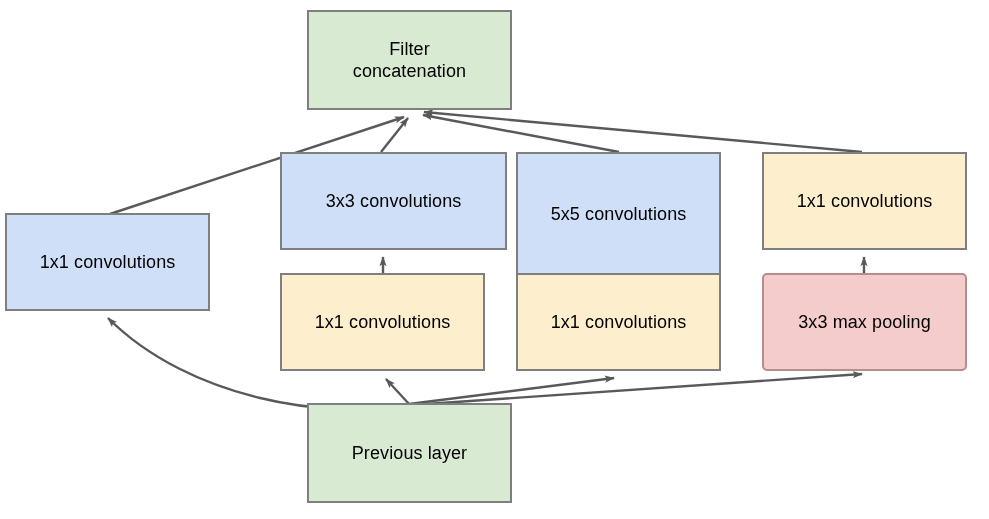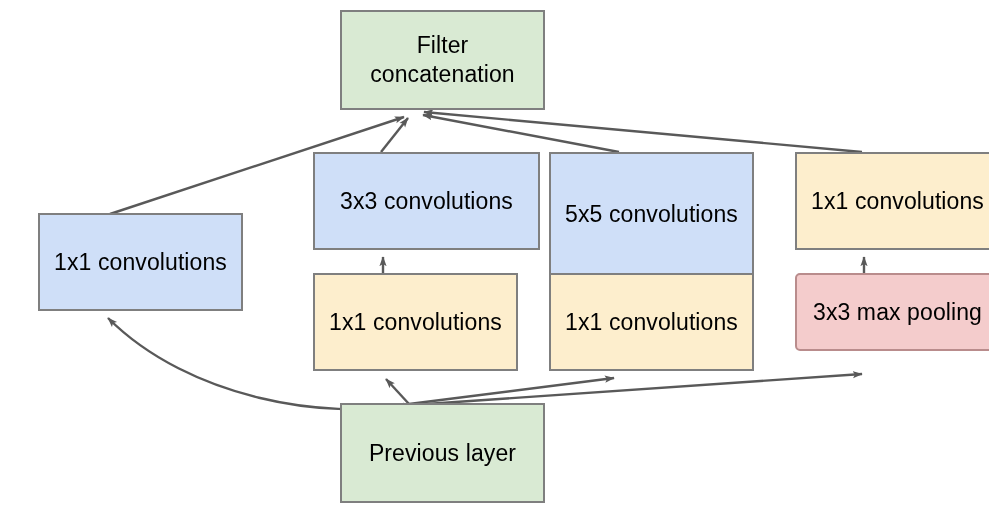--- a/index.html
+++ b/index.html
@@ -26,26 +26,25 @@
   }
   .node {
     position: absolute;
     box-sizing: border-box;
     border: 2px solid #7f7f7f;
     display: flex;
     align-items: center;
     justify-content: center;
     text-align: center;
     color: #000000;
-    font-size: 23px;
+    font-size: 18px;
     line-height: 1.25;
     letter-spacing: 0.1px;
     white-space: pre-line;
     z-index: 2;
-    margin-left: 33px;
   }
   .fill-green  { background: #d9ead3; }
   .fill-blue   { background: #cfdff8; }
   .fill-yellow { background: #fdeecd; }
   .fill-pink   { background: #f4cccc; border-color: #b98c8c; border-radius: 5px; }
 </style>
 </head>
 <body>
 
 <div id="canvas">
@@ -90,17 +89,17 @@
   <div class="node fill-blue" style="left:280px; top:152px; width:227px; height:98px;">3x3 convolutions</div>
 
   <div class="node fill-blue" style="left:516px; top:152px; width:205px; height:124px;">5x5 convolutions</div>
 
   <div class="node fill-yellow" style="left:762px; top:152px; width:205px; height:98px;">1x1 convolutions</div>
 
   <div class="node fill-yellow" style="left:280px; top:273px; width:205px; height:98px;">1x1 convolutions</div>
 
   <div class="node fill-yellow" style="left:516px; top:273px; width:205px; height:98px;">1x1 convolutions</div>
 
-  <div class="node fill-pink" style="left:762px; top:273px; width:205px; height:78px;">3x3 max pooling</div>
+  <div class="node fill-pink" style="left:762px; top:273px; width:205px; height:98px;">3x3 max pooling</div>
 
   <div class="node fill-green" style="left:307px; top:403px; width:205px; height:100px;">Previous layer</div>
 
 </div>
 
 </body></html>

